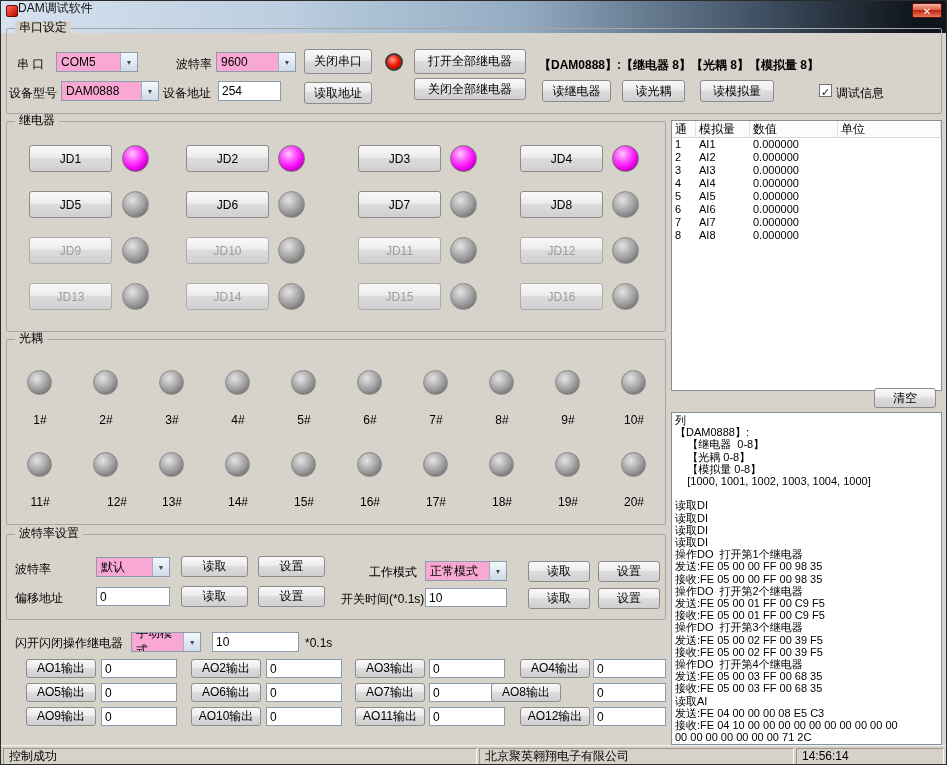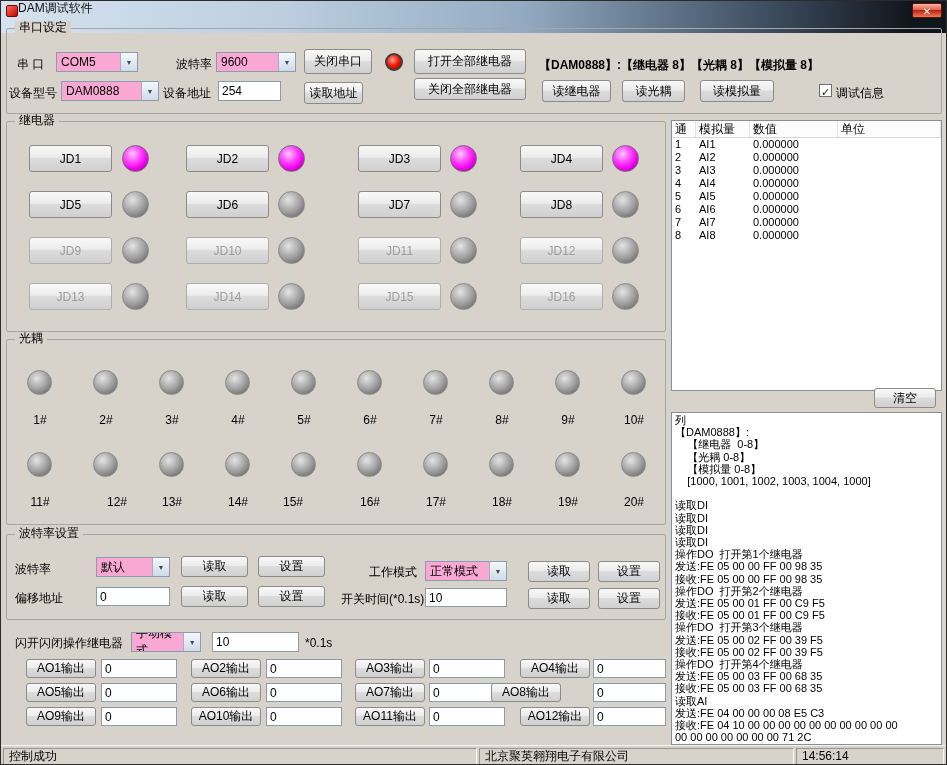--- a/index.html
+++ b/index.html
@@ -74,21 +74,21 @@
   <div class="btn" style="left:413px;top:48px;width:112px;height:25px">打开全部继电器</div>
   <div class="lbl" style="left:538px;top:56px;font-weight:bold">【DAM0888】:【继电器  8】【光耦 8】【模拟量 8】</div>
 
   <div class="lbl" style="left:8px;top:84px">设备型号</div>
   <div class="combo" style="left:60px;top:80px;width:98px;height:20px">
     <span>DAM0888</span>
     <span class="arrow"></span>
   </div>
   <div class="lbl" style="left:162px;top:84px">设备地址</div>
   <input class="tinput" style="left: 217px; top: 80px; width: 63px; height: 20px;" value="254">
-  <div class="btn" style="left:303px;top:81px;width:59px;height:22px">读取地址</div>
+  <div class="btn" style="left:303px;top:81px;width:68px;height:22px">读取地址</div>
   <div class="btn" style="left:413px;top:77px;width:112px;height:22px">关闭全部继电器</div>
   <div class="btn" style="left:541px;top:79px;width:69px;height:22px">读继电器</div>
   <div class="btn" style="left:621px;top:79px;width:63px;height:22px">读光耦</div>
   <div class="btn" style="left:699px;top:79px;width:74px;height:22px">读模拟量</div>
   <div class="checkbox checked" style="left:818px;top:83px"></div>
   <div class="lbl" style="left:835px;top:84px">调试信息</div>
 
   <div class="group" style="left:5px;top:120px;width:660px;height:211px"></div>
   <div class="group-label" style="left:14px;top:113px">继电器</div>
 
@@ -219,21 +219,21 @@
   <div class="led led-off" style="left:356px;top:451px;width:25px;height:25px"></div>
   <div class="led led-off" style="left:422px;top:451px;width:25px;height:25px"></div>
   <div class="led led-off" style="left:488px;top:451px;width:25px;height:25px"></div>
   <div class="led led-off" style="left:554px;top:451px;width:25px;height:25px"></div>
   <div class="led led-off" style="left:620px;top:451px;width:25px;height:25px"></div>
 
   <div class="lbl" style="left:18px;top:494px;width:42px;text-align:center">11#</div>
   <div class="lbl" style="left:84px;top:494px;width:42px;text-align:right">12#</div>
   <div class="lbl" style="left:150px;top:494px;width:42px;text-align:center">13#</div>
   <div class="lbl" style="left:216px;top:494px;width:42px;text-align:center">14#</div>
-  <div class="lbl" style="left:282px;top:494px;width:42px;">15#</div>
+  <div class="lbl" style="left:282px;top:494px;width:42px;text-align:center">15#</div>
   <div class="lbl" style="left:348px;top:494px;width:42px;text-align:center">16#</div>
   <div class="lbl" style="left:414px;top:494px;width:42px;text-align:center">17#</div>
   <div class="lbl" style="left:480px;top:494px;width:42px;text-align:center">18#</div>
   <div class="lbl" style="left:546px;top:494px;width:42px;text-align:center">19#</div>
   <div class="lbl" style="left:612px;top:494px;width:42px;text-align:center">20#</div>
 
   <div class="logpanel" style="left:670px;top:411px;width:271px;height:333px">
     <div class="log-line">列</div>
     <div class="log-line">【DAM0888】:</div>
     <div class="log-line">    【继电器  0-8】</div>

